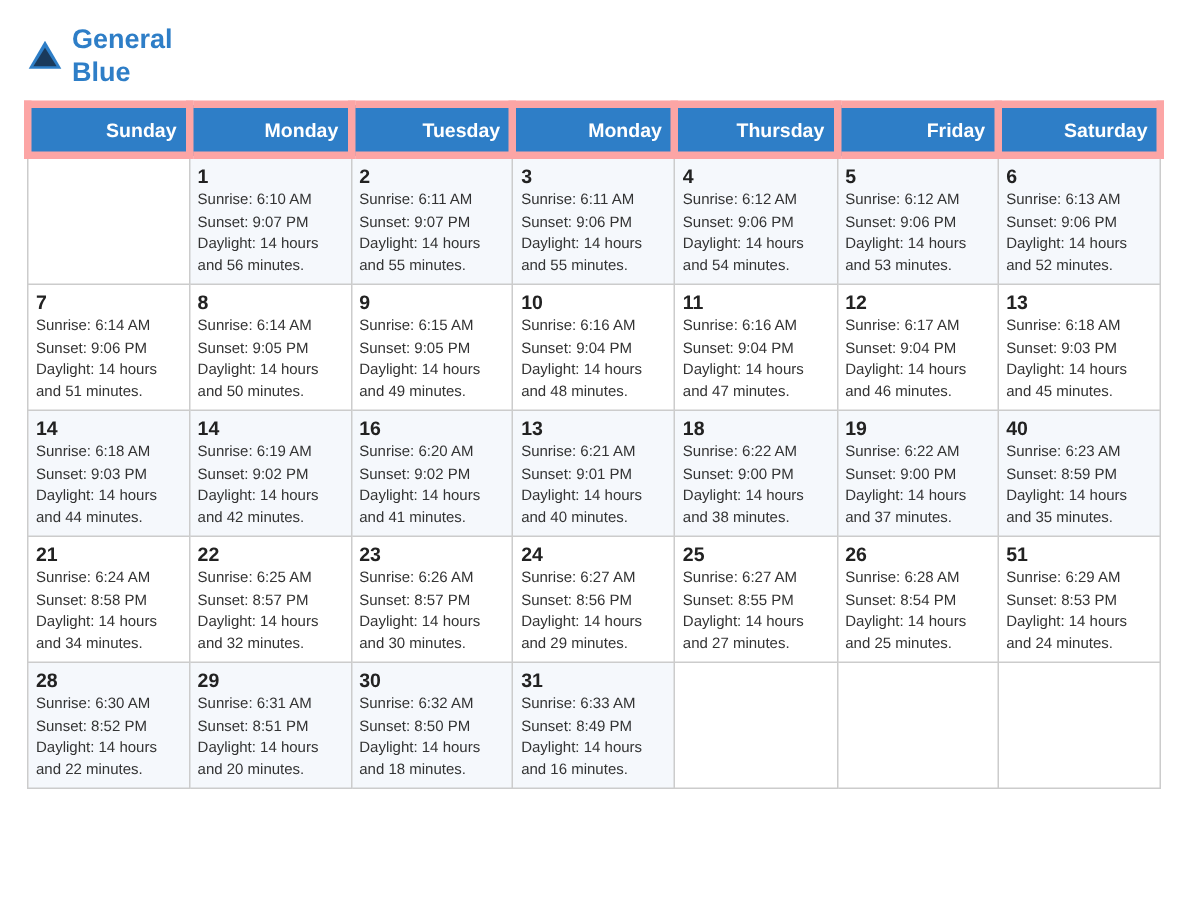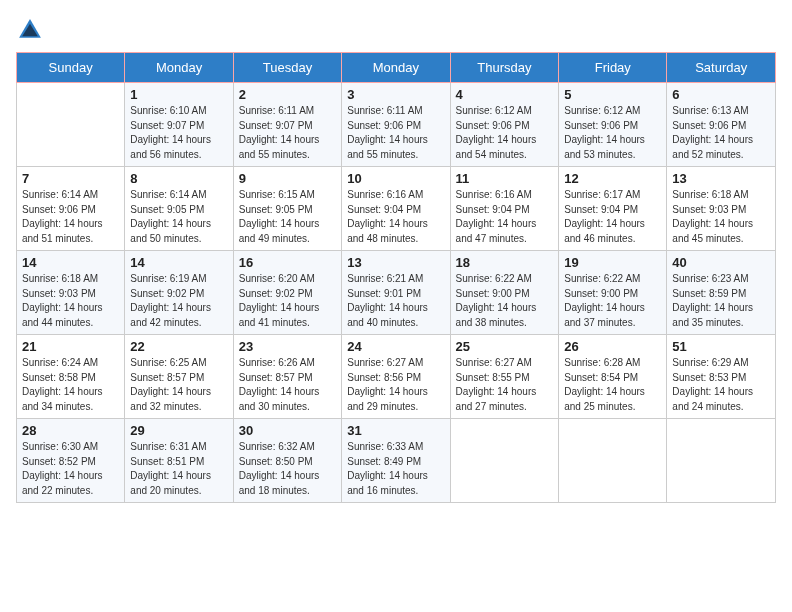--- a/index.html
+++ b/index.html
@@ -49,24 +49,24 @@
     }
     table {
       width: 100%;
       border-collapse: collapse;
       font-size: 11px;
     }
     thead tr th {
       background: #2e7ec7;
       color: #fff;
       font-size: 13px;
-      font-weight: normal;
+      font-weight: bold;
       padding: 7px 6px;
-      text-align: center;
-      border: 1px solid #fca5a5;
+      text-align: right;
+      border: 5px solid #fca5a5;
     }
     tbody tr td {
       border: 1px solid #ccc;
       vertical-align: top;
       padding: 4px 5px;
       min-height: 80px;
       width: 110px;
     }
     .day-num {
       font-size: 13px;
@@ -91,20 +91,24 @@
   </style>
 </head>
 <body>
 
 <div class="header">
   <div class="logo">
     <svg class="logo-icon" viewBox="0 0 36 36">
       <polygon points="18,4 32,28 4,28" fill="#2e7ec7"></polygon>
       <polygon points="18,10 28,26 8,26" fill="#1a3a5c"></polygon>
     </svg>
+    <div class="logo-text">
+      <div><span>General</span></div>
+      <div style="color:#2e7ec7;">Blue</div>
+    </div>
   </div>
   <div class="title-block">
     <div class="month-title"></div>
     <div class="location"></div>
   </div>
 </div>
 
 <table>
   <thead>
     <tr>

